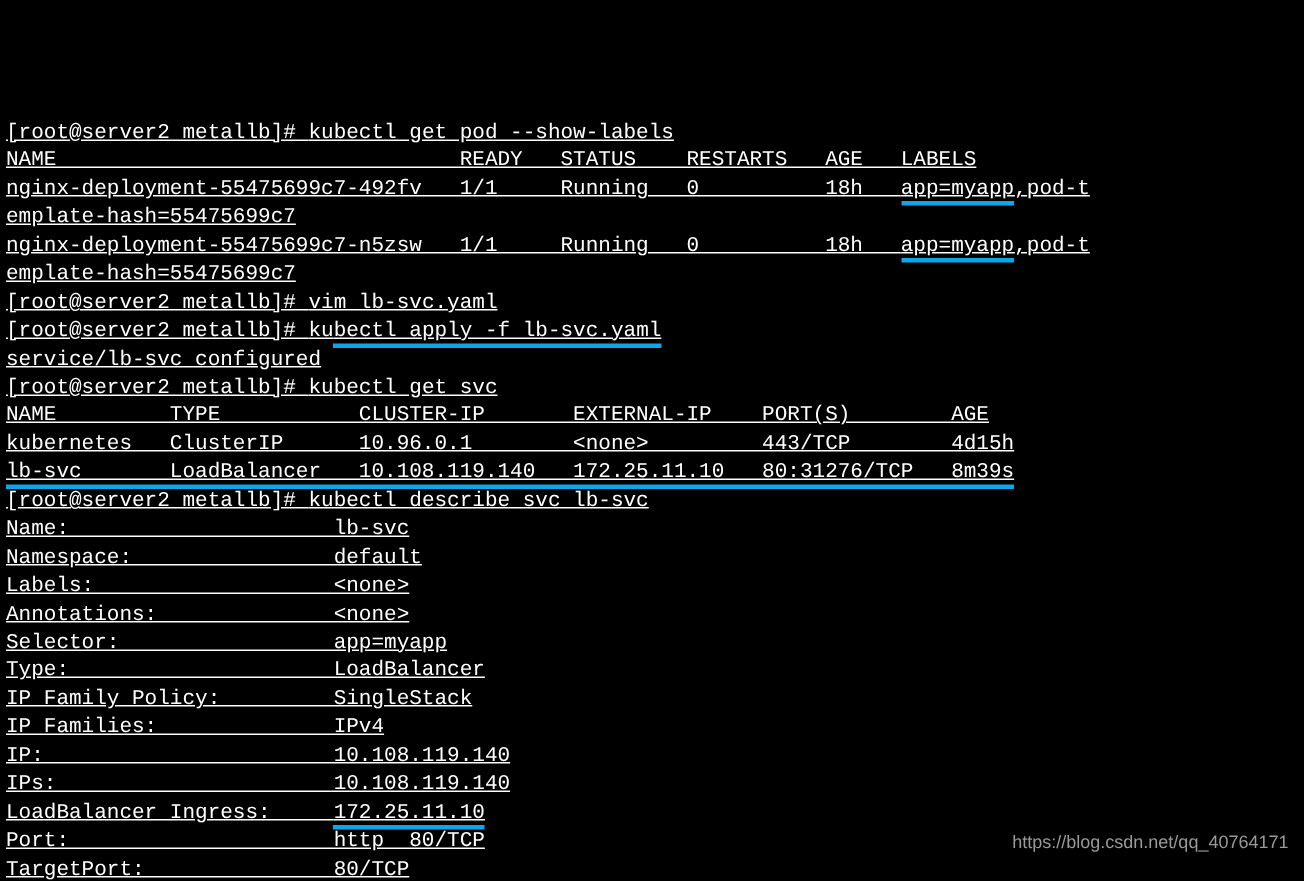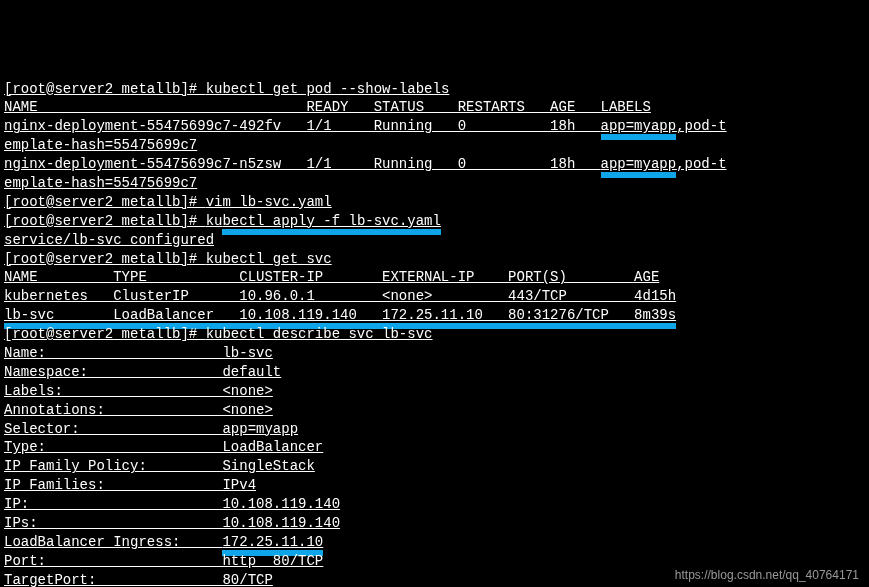--- a/index.html
+++ b/index.html
@@ -18,25 +18,25 @@
       height: 587px;
       overflow: hidden;
       position: relative;
       white-space: pre;
     }
     .line {
       display: block;
       text-decoration: underline;
     }
     .underline-red {
-      border-bottom: 6px solid #0ea5e9;
+      border-bottom: 3px solid #0ea5e9;
     }
     .watermark {
       position: absolute;
-      bottom: 4px;
+      bottom: 18px;
       right: 10px;
       color: #999;
       font-size: 12px;
       font-family: Arial, sans-serif;
     }
   </style>
 </head>
 <body>
 
 

